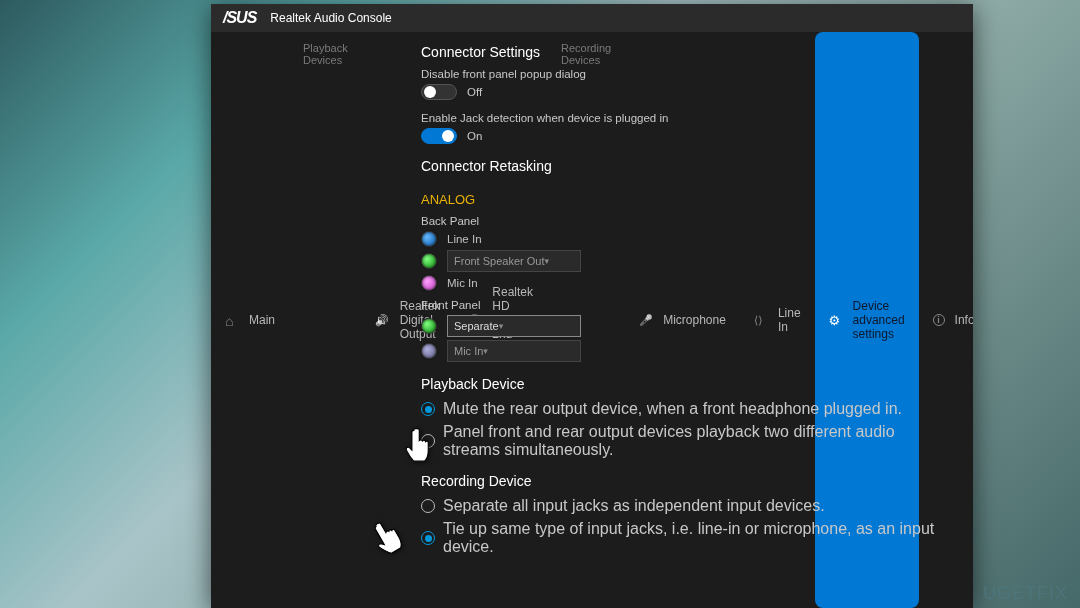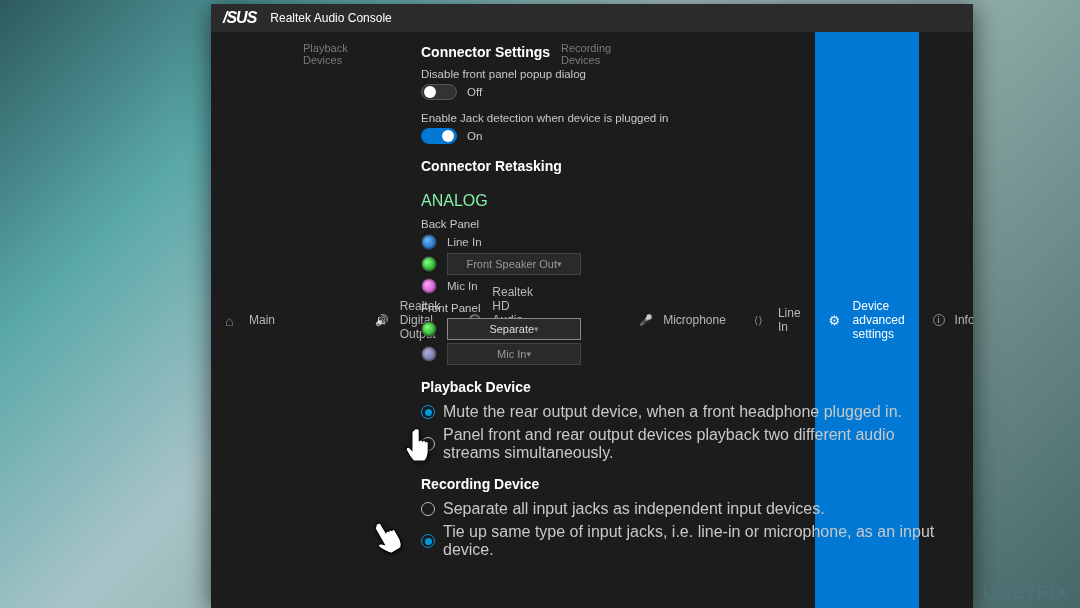--- a/index.html
+++ b/index.html
@@ -3,53 +3,53 @@
 <meta charset="utf-8">
 <style>
 * { margin:0; padding:0; box-sizing:border-box; font-family:"Segoe UI",Arial,sans-serif; }
 body { width:1080px; height:608px; background:linear-gradient(135deg,#2d5a5f 0%,#5aa8a8 20%,#a8c4c8 40%,#8ba8a4 60%,#456868 100%); overflow:hidden; position:relative; }
 .window { position:absolute; left:211px; top:4px; width:762px; height:604px; background:#1c1c1c; box-shadow:0 4px 24px rgba(0,0,0,.6); display:flex; flex-direction:column; }
 .titlebar { height:28px; background:#2b2b2b; display:flex; align-items:center; padding:0 12px; color:#fff; font-size:12px; }
 .asus-logo { font-weight:900; font-style:italic; letter-spacing:-1px; font-size:16px; margin-right:14px; }
 .content { flex:1; display:flex; overflow:hidden; }
 .sidebar { width:186px; background:#1c1c1c; color:#b8b8b8; font-size:12px; display:flex; flex-direction:row; }
 .side-item { display:flex; align-items:center; gap:10px; padding:8px 14px; cursor:pointer; }
-.side-item.active { background:#0078d4; color:#ffffff; }
+.side-item.active { background:#0078d4; color:#0f172a;border-radius:8px; }
 .side-section { padding:10px 14px 4px; font-size:11px; color:#7a7a7a; }
 .side-spacer { flex:1; }
 .ico { width:14px; height:14px; display:inline-block; flex-shrink:0; }
 .ico-home::before { content:"⌂"; font-size:14px; color:#888; }
 .ico-speaker::before { content:"🔊"; font-size:11px; filter:grayscale(1) brightness(1.2); }
 .ico-hp::before { content:"🎧"; font-size:11px; filter:grayscale(1) brightness(1.2); }
 .ico-mic::before { content:"🎤"; font-size:11px; filter:grayscale(1) brightness(1.2); }
 .ico-linein::before { content:"⟨⟩"; font-size:11px; color:#888; }
 .ico-gear::before { content:"⚙"; font-size:13px; color:#fff; }
 .ico-info { border:1.5px solid #888; border-radius:50%; width:12px; height:12px; display:inline-flex; align-items:center; justify-content:center; font-size:9px; color:#888; font-weight:bold; }
 .ico-info::before { content:"i"; }
 .main { flex:1; padding:12px 24px 12px 24px; color:#d0d0d0; overflow-y:auto; position:relative; }
-.main h3 { color:#fff; font-size:14px; font-weight:700; margin-bottom:8px; margin-top:14px; }
+.main h3 { color:#fff; font-size:14px; font-weight:400; margin-bottom:8px; margin-top:14px; }
 .main h3:first-child { margin-top:0; }
 .setting-row { margin:6px 0 12px; }
 .setting-label { font-size:11.5px; color:#c8c8c8; margin-bottom:4px; }
 .toggle { display:flex; align-items:center; gap:10px; }
 .switch { width:36px; height:16px; border-radius:10px; background:#333; border:1px solid #555; position:relative; cursor:pointer; }
 .switch .knob { width:12px; height:12px; border-radius:50%; background:#fff; position:absolute; top:1px; left:2px; transition:.1s; }
 .switch.on { background:#0078d4; border-color:#0078d4; }
 .switch.on .knob { left:20px; }
 .toggle-state { font-size:11.5px; color:#c8c8c8; }
-.subhead { font-size:16px; color:#86efac; margin:18px 0 4px; }
+.subhead { font-size:13px; color:#eab308; margin:18px 0 4px; }
 .subhead2 { font-size:11.5px; color:#c8c8c8; margin:8px 0 4px; }
 .jack-row { display:flex; align-items:center; gap:10px; margin:3px 0; }
 .jack { width:16px; height:16px; border-radius:50%; border:1.5px solid #333; box-shadow:inset 0 0 3px rgba(0,0,0,.7),0 0 2px rgba(0,0,0,.5); flex-shrink:0; }
 .jack.blue { background:radial-gradient(circle at 35% 35%,#66b8ff,#0a5aaa); }
 .jack.green { background:radial-gradient(circle at 35% 35%,#80ff80,#0a8a0a); }
 .jack.pink { background:radial-gradient(circle at 35% 35%,#ffa0ff,#c040c0); }
 .jack.purple { background:radial-gradient(circle at 35% 35%,#b0b0e0,#606088); }
 .jack-label { font-size:11.5px; color:#c0c0c0; }
-.dd { width:134px; height:22px; background:#2a2a2a; border:1px solid #444; display:flex; align-items:center; padding:0 6px; font-size:11px; color:#999; cursor:pointer; justify-content:center; }
+.dd { width:134px; height:22px; background:#2a2a2a; border:1px solid #444; display:flex; align-items:center; padding:0 6px; font-size:11px; color:#999; cursor:pointer; justify-content:flex-start; }
 .dd.active { border-color:#888; color:#ddd; }
 .dd .chev { font-size:9px; color:#888; }
 .radio-row { display:flex; align-items:center; gap:8px; margin:5px 0; }
 .radio { width:14px; height:14px; border-radius:50%; border:1.5px solid #bbb; display:flex; align-items:center; justify-content:center; cursor:pointer; flex-shrink:0; }
 .radio.sel { border-color:#0099dd; }
 .radio.sel::after { content:""; width:7px; height:7px; border-radius:50%; background:#0099dd; }
 .radio-label { font-size:16px; color:#c8c8c8; }
 .cursor-hand { position:absolute; width:38px; height:44px; pointer-events:none; z-index:10; }
 .cursor-hand svg { width:100%; height:100%; filter:drop-shadow(1px 1px 2px rgba(0,0,0,.6)); }
 .watermark { position:absolute; right:12px; bottom:4px; color:rgba(78,120,128,.7); font-size:18px; letter-spacing:1px; font-weight:300; }

